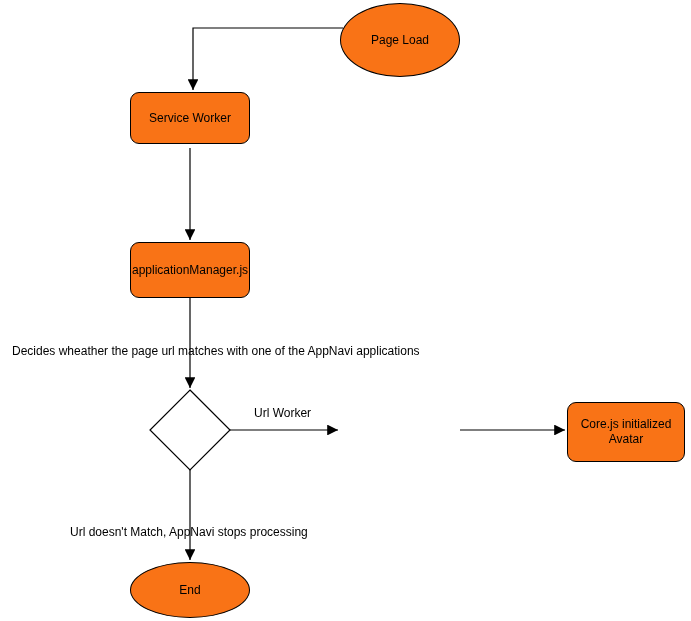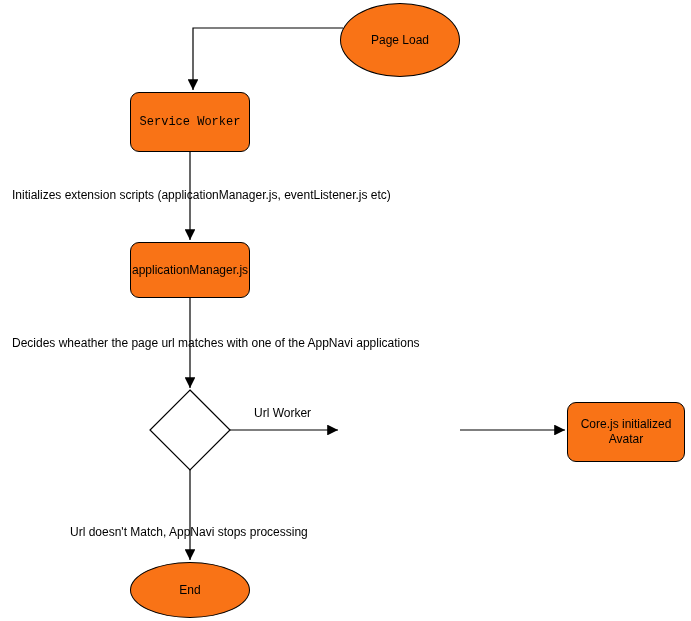--- a/index.html
+++ b/index.html
@@ -30,27 +30,27 @@
   }
   .ellipse { border-radius: 50%; }
   .rounded { border-radius: 9px; }
   .free-label {
     position: absolute;
     white-space: nowrap;
     line-height: 1.2;
   }
   
   #node-page-load        { left: 340px; top: 3px;   width: 120px; height: 74px; }
-  #node-service-worker   { left: 130px; top: 92px;  width: 120px; height: 60px; font-family: Liberation Mono, monospace; }
+  #node-service-worker   { left: 130px; top: 92px;  width: 120px; height: 52px; }
   #node-app-manager      { left: 130px; top: 242px; width: 120px; height: 56px; justify-content: center; }
   #node-core-loaded      { left: 340px; top: 400px; width: 120px; height: 60px; }
   #node-core-initialized { left: 567px; top: 402px; width: 118px; height: 60px; }
   #node-end              { left: 130px; top: 562px; width: 120px; height: 56px; align-items: center; }
   #label-initializes     { left: 12px;  top: 188px; }
-  #label-decides         { left: 12px;  top: 336px; }
+  #label-decides         { left: 12px;  top: 344px; }
   #label-url-matches     { left: 254px; top: 406px; }
   #label-no-match        { left: 70px;  top: 525px; }
 </style>
 </head>
 <body>
 
 <div class="canvas">
 
   <svg class="wires" width="691" height="621">
     <defs>
@@ -83,21 +83,20 @@
 
 
   <div class="node rounded" id="node-core-initialized">
     <span>Core.js initialized Avatar</span>
   </div>
 
   <div class="node ellipse" id="node-end">
     <span>End</span>
   </div>
 
-  <div class="free-label" id="label-initializes">Initializes extension scripts (applicationManager.js, eventListener.js etc)</div>
 
   <div class="free-label" id="label-decides">Decides wheather the page url matches with one of the AppNavi applications</div>
 
   <div class="free-label" id="label-url-matches">Url Worker</div>
 
   <div class="free-label" id="label-no-match">Url doesn't Match, AppNavi stops processing</div>
 
 </div>
 
 </body></html>

